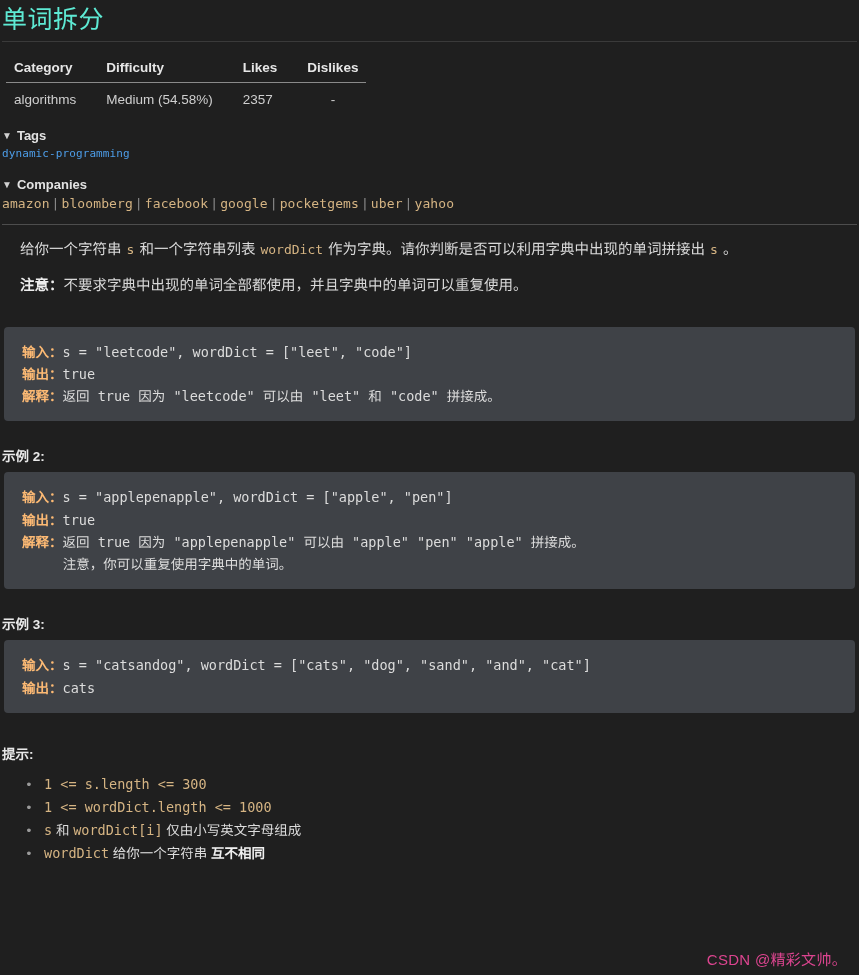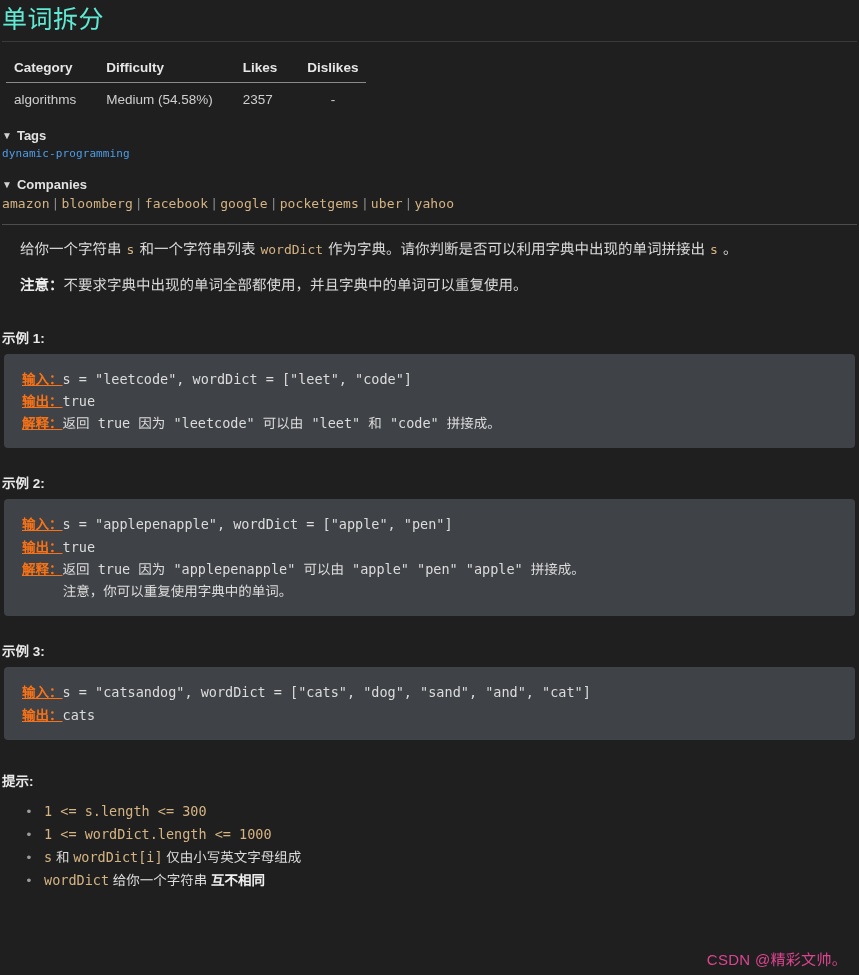--- a/index.html
+++ b/index.html
@@ -146,22 +146,21 @@
     margin: 0 4px 0 4px;
     padding: 14px 16px 14px 18px;
     font-family: "DejaVu Sans Mono", "Liberation Mono", monospace;
     font-size: 13.5px;
     line-height: 1.65;
     color: #dcdcdc;
     white-space: pre-wrap;
   }
   .codebox b {
     font-weight: bold;
-    color: #f97316;
-    text-decoration: underline;
+    color: #fdba74;
   }
   .spacer-24 { height: 24px; }
   .spacer-30 { height: 30px; }
 
   
   .hint-label {
     font-weight: bold;
     font-size: 13.5px;
     color: #e9e9e9;
     margin: 0 0 0 2px;
@@ -252,21 +251,20 @@
 
   <div class="hr-full"></div>
 
   <p class="desc"><span>给你一个字符串 </span><code class="inline">s</code><span> 和一个字符串列表 </span><code class="inline">wordDict</code><span> 作为字典。请你判断是否可以利用字典中出现的单词拼接出 </span><code class="inline">s</code><span> 。</span></p>
 
   <p class="desc note"><b>注意：</b><span>不要求字典中出现的单词全部都使用，并且字典中的单词可以重复使用。</span></p>
 
   <div class="spacer-30"></div>
 
   <div class="example-block">
-    <div class="example-label">示例 1:</div>
     <div class="codebox"><b>输入：</b><span>s = "leetcode", wordDict = ["leet", "code"]</span>
 <b>输出：</b><span>true</span>
 <b>解释：</b><span>返回 true 因为 "leetcode" 可以由 "leet" 和 "code" 拼接成。</span></div>
   </div>
 
   <div class="spacer-24"></div>
 
   <div class="example-block">
     <div class="example-label">示例 2:</div>
     <div class="codebox"><b>输入：</b><span>s = "applepenapple", wordDict = ["apple", "pen"]</span>

